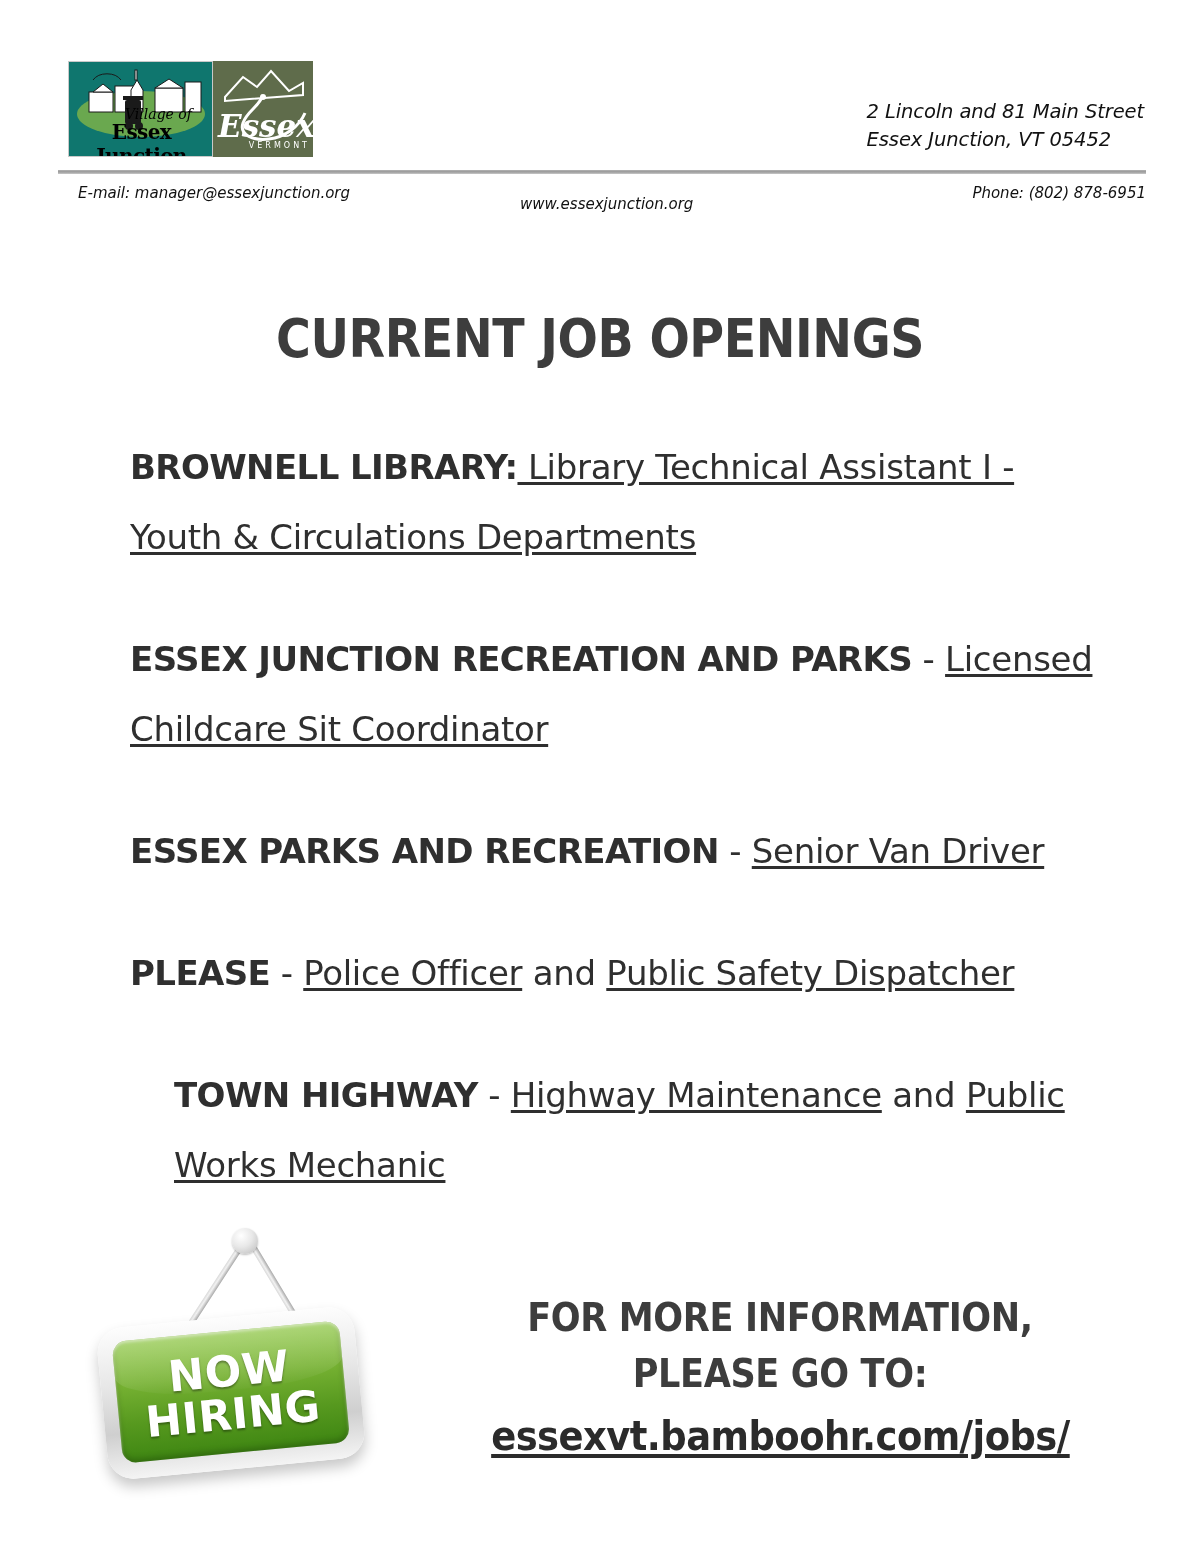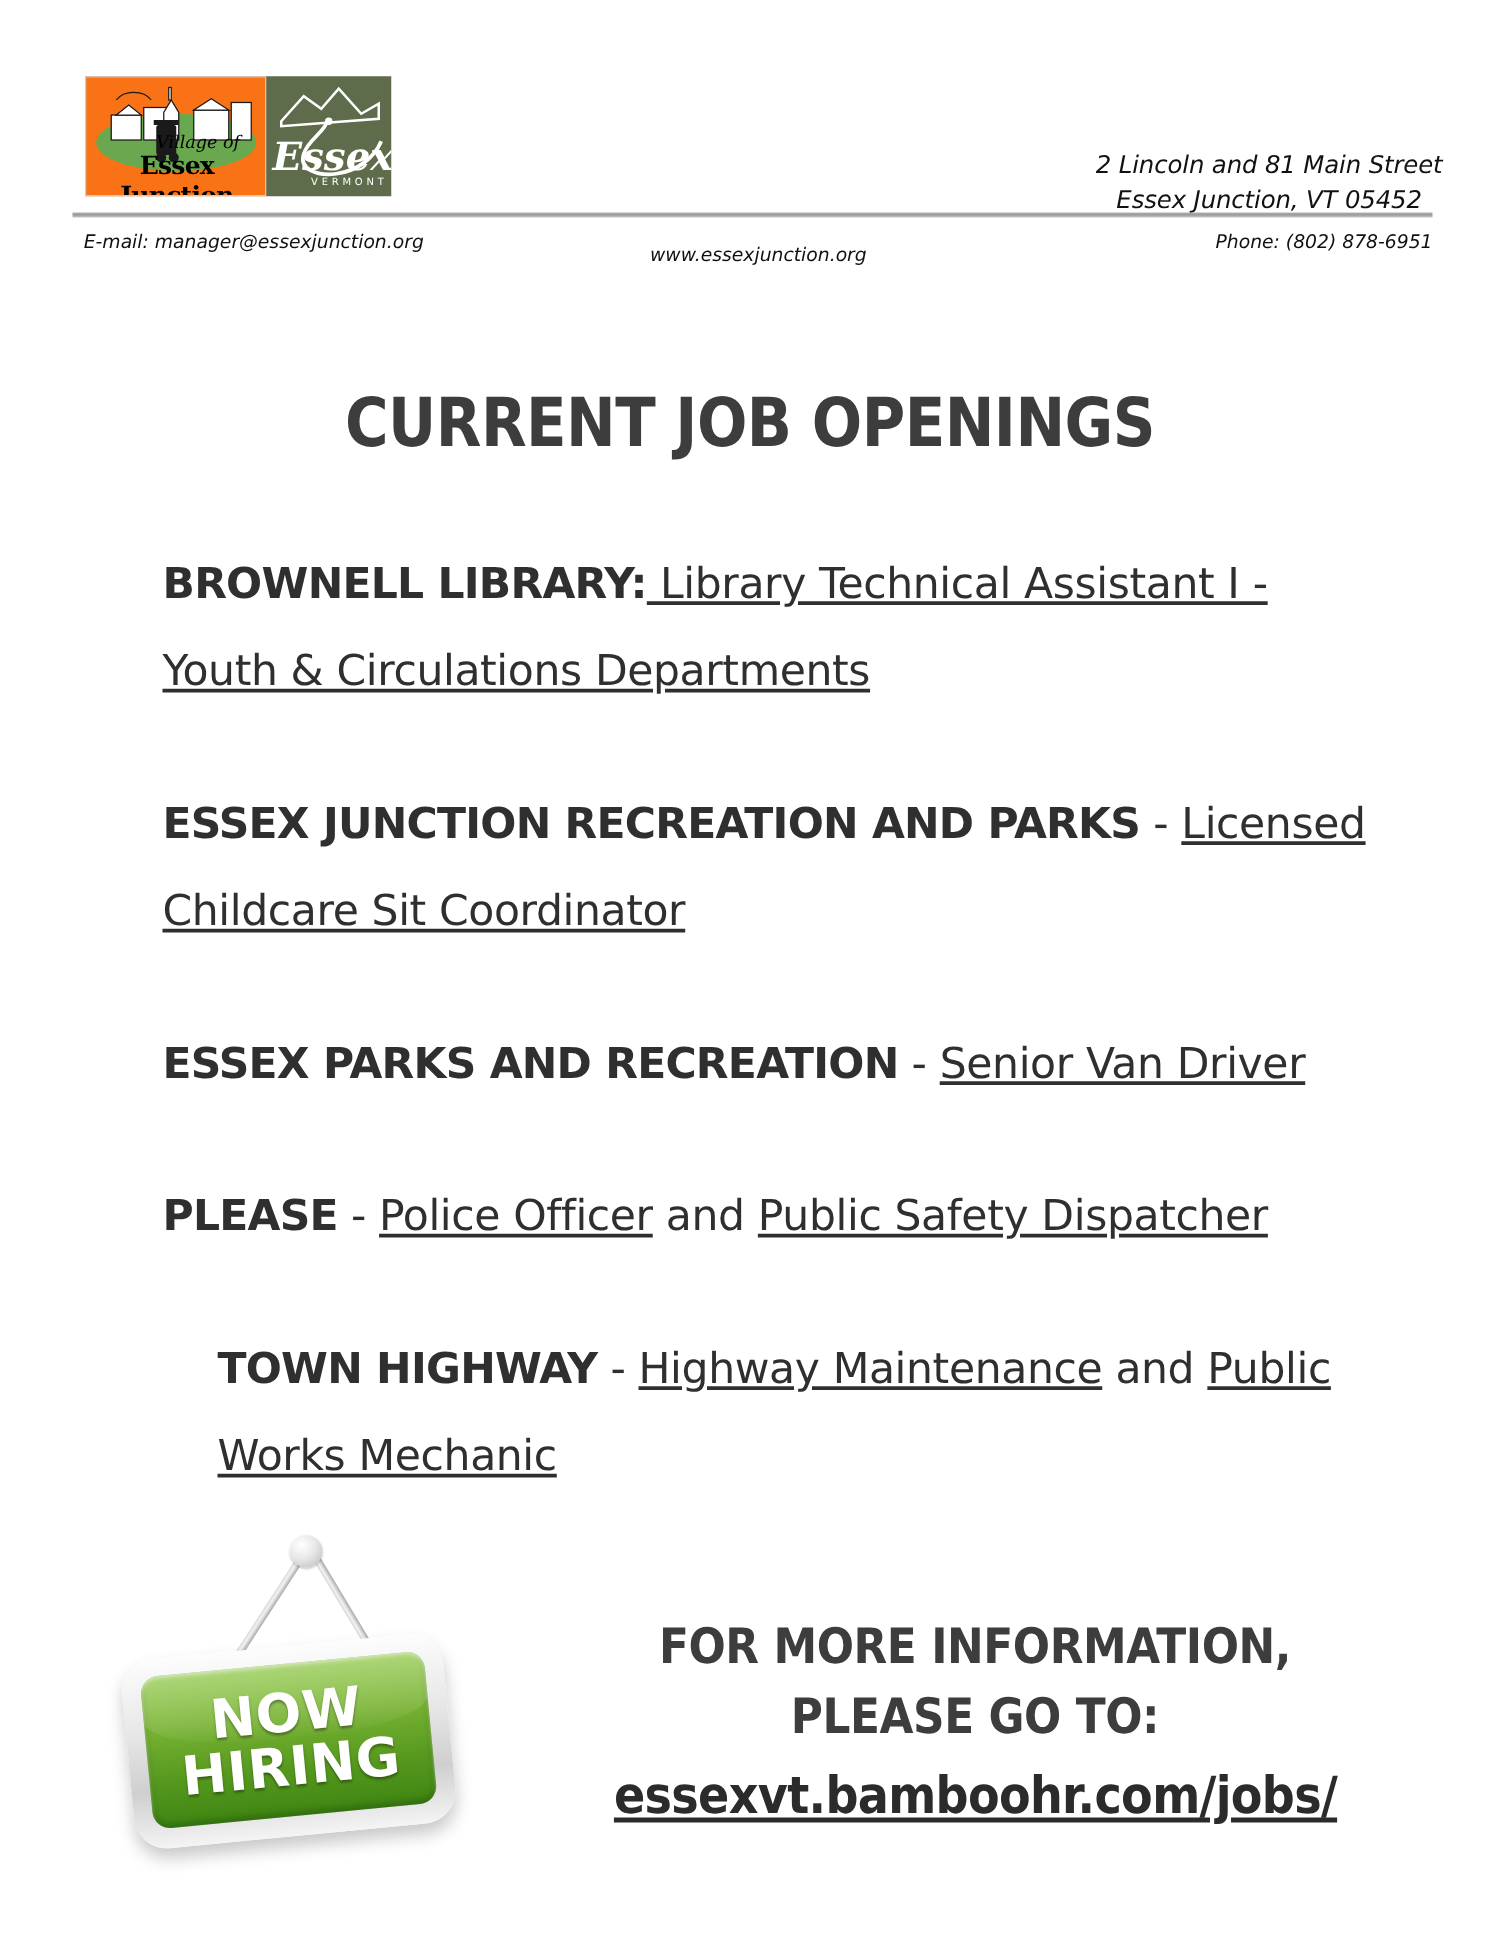--- a/index.html
+++ b/index.html
@@ -29,44 +29,43 @@
     left: 68px;
     top: 61px;
     display: flex;
     align-items: stretch;
     height: 96px;
   }
   .logo-village {
     width: 145px;
     height: 96px;
     border: 1px solid #c9c9c9;
-    background: #f97316;
+    background: #0f766e;
     box-sizing: border-box;
     position: relative;
     overflow: hidden;
   }
   .logo-essexvt {
     width: 100px;
     height: 96px;
     background: #5f6c4b;
     position: relative;
     overflow: hidden;
   }
   .addr-block {
     position: absolute;
-    right: 46px;
+    right: 56px;
     top: 98px;
-    text-align: center;
+    text-align: left;
     font-family: "DejaVu Sans", sans-serif;
     font-style: italic;
     font-size: 19.5px;
     line-height: 28px;
     color: #111111;
     letter-spacing: -0.1px;
-    margin-top: 20px;
   }
   .rule {
     position: absolute;
     left: 58px;
     top: 170px;
     width: 1088px;
     height: 4px;
     background: linear-gradient(to bottom, #b3b3b3 0%, #9a9a9a 45%, #c8c8c8 100%);
   }
   .contact-row {
@@ -78,21 +77,21 @@
   }
   .contact-item {
     position: absolute;
     font-family: "DejaVu Sans", sans-serif;
     font-style: italic;
     font-size: 15px;
     color: #111111;
     white-space: nowrap;
     top: 4px;
   }
-  .contact-email { left: 9px; text-align: center; }
+  .contact-email { left: 20px; text-align: center; }
   .contact-web   { left: 462px; margin-top: 11px; }
   .contact-phone { right: 0px; }
 
   
   .page-title {
     position: absolute;
     left: 0;
     top: 307px;
     width: 1200px;
     text-align: center;

